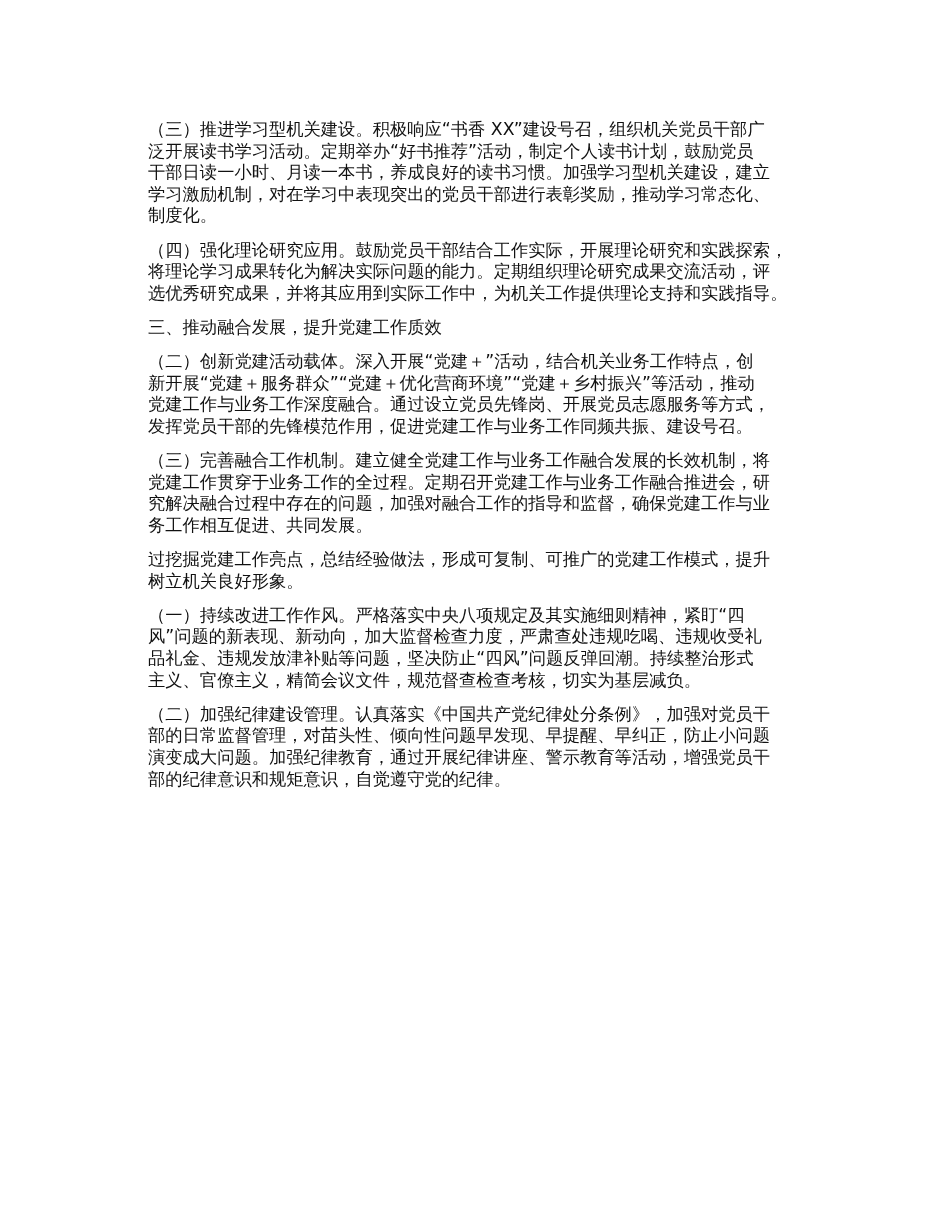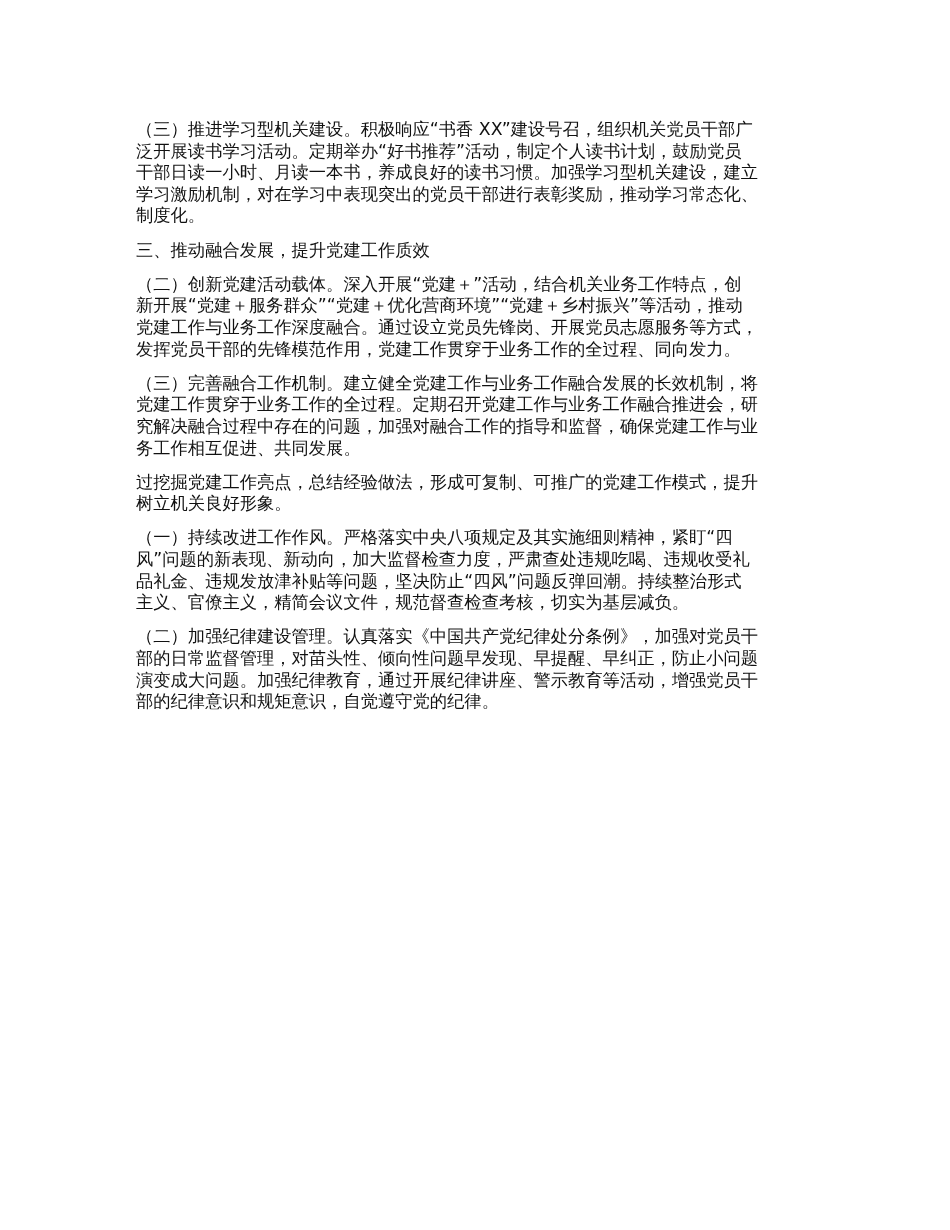--- a/index.html
+++ b/index.html
@@ -8,21 +8,21 @@
       background: #ffffff;
     }
     body {
       width: 950px;
       height: 1230px;
       position: relative;
       overflow: hidden;
     }
     .page {
       position: absolute;
-      left: 136px;
+      left: 148px;
       top: 119px;
       width: 690px;
       font-family: "DejaVu Sans", "Liberation Sans", sans-serif;
       font-size: 17.3px;
       line-height: 21.6px;
       color: #111111;
     }
     .para {
       margin: 0 0 12.6px 0;
       text-align: justify;
@@ -42,31 +42,36 @@
 <div class="page">
 
   <div class="para">
     <span class="line">（三）推进学习型机关建设。积极响应“书香 XX”建设号召，组织机关党员干部广</span>
     <span class="line">泛开展读书学习活动。定期举办“好书推荐”活动，制定个人读书计划，鼓励党员</span>
     <span class="line">干部日读一小时、月读一本书，养成良好的读书习惯。加强学习型机关建设，建立</span>
     <span class="line">学习激励机制，对在学习中表现突出的党员干部进行表彰奖励，推动学习常态化、</span>
     <span class="line">制度化。</span>
   </div>
 
+  <div class="para">
+    <span class="line">（四）强化理论研究应用。鼓励党员干部结合工作实际，开展理论研究和实践探索，</span>
+    <span class="line">将理论学习成果转化为解决实际问题的能力。定期组织理论研究成果交流活动，评</span>
+    <span class="line">选优秀研究成果，并将其应用到实际工作中，为机关工作提供理论支持和实践指导。</span>
+  </div>
 
   <div class="para heading">
     <span class="line">三、推动融合发展，提升党建工作质效</span>
   </div>
 
 
   <div class="para">
     <span class="line">（二）创新党建活动载体。深入开展“党建＋”活动，结合机关业务工作特点，创</span>
     <span class="line">新开展“党建＋服务群众”“党建＋优化营商环境”“党建＋乡村振兴”等活动，推动</span>
     <span class="line">党建工作与业务工作深度融合。通过设立党员先锋岗、开展党员志愿服务等方式，</span>
-    <span class="line">发挥党员干部的先锋模范作用，党建工作贯穿于业务工作的全过程、同向发力。</span>
+    <span class="line">发挥党员干部的先锋模范作用，促进党建工作与业务工作同频共振、建设号召。</span>
   </div>
 
   <div class="para">
     <span class="line">（三）完善融合工作机制。建立健全党建工作与业务工作融合发展的长效机制，将</span>
     <span class="line">党建工作贯穿于业务工作的全过程。定期召开党建工作与业务工作融合推进会，研</span>
     <span class="line">究解决融合过程中存在的问题，加强对融合工作的指导和监督，确保党建工作与业</span>
     <span class="line">务工作相互促进、共同发展。</span>
   </div>
 
   <div class="para">

